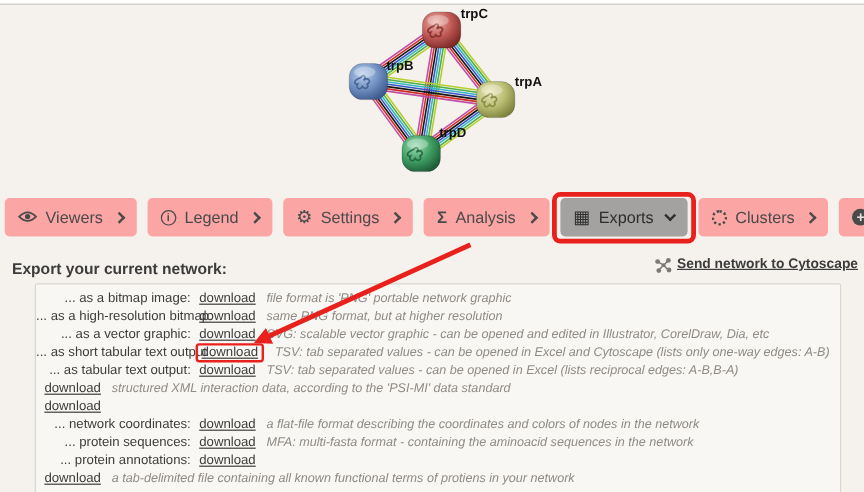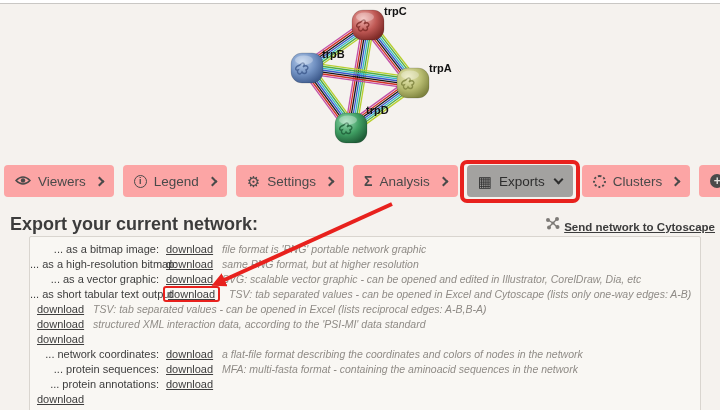--- a/index.html
+++ b/index.html
@@ -26,22 +26,22 @@
   .chev.r{transform:rotate(45deg);margin-left:3px;}
   .chev.d{transform:rotate(135deg);margin-left:3px;margin-top:-4px;}
   .glyph{font-size:15px;line-height:1;display:inline-block;}
   .glyph.sigma{font-size:14px;font-weight:bold;}
   .info-circ{display:inline-flex;width:13px;height:13px;border:1.5px solid currentColor;border-radius:50%;align-items:center;justify-content:center;font-size:9px;font-weight:bold;box-sizing:border-box;}
   .dot-circ{display:inline-block;width:13px;height:13px;border:2px dotted currentColor;border-radius:50%;box-sizing:border-box;}
   .pm-circ{display:inline-flex;width:14px;height:14px;border-radius:50%;background:#4a4a4a;color:#e4e2df;align-items:center;justify-content:center;font-size:12px;font-weight:bold;line-height:1;}
   .red-outline{position:absolute;left:-7px;right:-7px;top:-5px;bottom:-6px;border:4px solid #e8211d;border-radius:7px;pointer-events:none;}
   
   .export-header{position:absolute;left:10px;top:214px;width:705px;display:flex;justify-content:space-between;align-items:center;}
-  .export-title{font-size:18px;font-weight:bold;color:#3c3c3c;}
-  .cyto-link{display:flex;align-items:flex-end;gap:4px;font-size:11.5px;font-weight:600;color:#3c3c3c;text-decoration:underline;cursor:pointer;}
+  .export-title{font-size:13px;font-weight:bold;color:#3c3c3c;}
+  .cyto-link{display:flex;align-items:flex-start;gap:4px;font-size:11.5px;font-weight:600;color:#3c3c3c;text-decoration:underline;cursor:pointer;}
   
   .export-panel{
     position:absolute;left:29px;top:236px;width:672px;height:200px;
     background:#f9f7f3;border:1px solid #d9d5cf;border-radius:2px;box-sizing:border-box;
     padding-top:4px;
   }
   .xrow{display:flex;align-items:center;height:15px;font-size:11px;overflow:visible;}
   .xlabel{width:129px;text-align:right;color:#3d3d3d;flex:0 0 auto;white-space:nowrap;}
   .dl{margin-left:7px;color:#3d3d3d;text-decoration:underline;cursor:pointer;white-space:nowrap;}
   .dl.hl{border:2px solid #e8211d;border-radius:3px;padding:0 3px;margin:-2px 0 -2px 4px;}
@@ -230,20 +230,21 @@
     <span class="xlabel">... as a vector graphic:</span>
     <a class="dl">download</a>
     <span class="xdesc">SVG: scalable vector graphic - can be opened and edited in Illustrator, CorelDraw, Dia, etc</span>
   </div>
   <div class="xrow">
     <span class="xlabel">... as short tabular text output</span>
     <a class="dl hl">download</a>
     <span class="xdesc">TSV: tab separated values - can be opened in Excel and Cytoscape (lists only one-way edges: A-B)</span>
   </div>
   <div class="xrow">
+    <span class="xlabel">... as tabular text output:</span>
     <a class="dl">download</a>
     <span class="xdesc">TSV: tab separated values - can be opened in Excel (lists reciprocal edges: A-B,B-A)</span>
   </div>
   <div class="xrow">
     <a class="dl">download</a>
     <span class="xdesc">structured XML interaction data, according to the 'PSI-MI' data standard</span>
   </div>
   <div class="xrow">
     <a class="dl">download</a>
   </div>
@@ -256,20 +257,21 @@
     <span class="xlabel">... protein sequences:</span>
     <a class="dl">download</a>
     <span class="xdesc">MFA: multi-fasta format - containing the aminoacid sequences in the network</span>
   </div>
   <div class="xrow">
     <span class="xlabel">... protein annotations:</span>
     <a class="dl">download</a>
   </div>
   <div class="xrow">
     <a class="dl">download</a>
+    <span class="xdesc">a tab-delimited file containing all known functional terms of protiens in your network</span>
   </div>
 </div>
 
 <svg id="overlay" width="720" height="410">
   <defs>
     <marker id="ah" viewBox="0 0 10 10" refX="2" refY="5" markerWidth="3.6" markerHeight="3.6" orient="auto">
       <path d="M0,0 L10,5 L0,10 z" fill="#e8211d"></path>
     </marker>
   </defs>
   <line x1="392" y1="204" x2="222" y2="281" stroke="#e8211d" stroke-width="4" marker-end="url(#ah)"></line>

